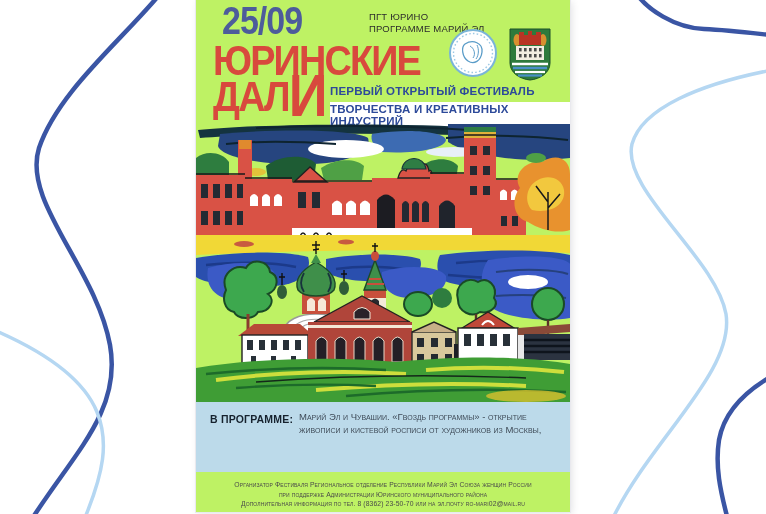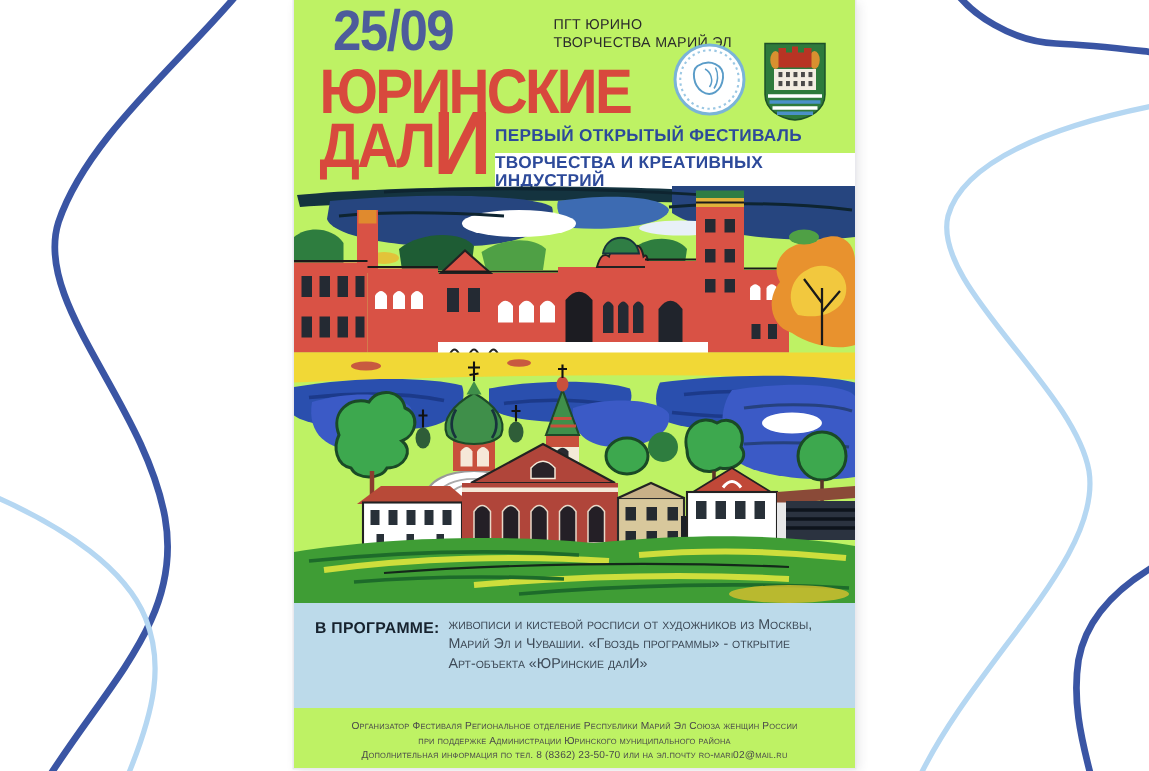--- a/index.html
+++ b/index.html
@@ -50,21 +50,21 @@
     <path d="M772,70 C700,84 642,108 632,144 C621,190 716,258 726,314 C735,372 650,440 612,520" fill="none" stroke="#b5d7f2" stroke-width="3.5"></path>
     <path d="M772,376 C744,392 724,412 719,440 C715,466 720,490 728,520" fill="none" stroke="#3a55a4" stroke-width="4.5"></path>
   </svg>
 
   <div class="poster">
 
     <div class="date">25/09</div>
 
     <div class="location">
       <div>ПГТ ЮРИНО</div>
-      <div>ТВОРЧЕСТВА МАРИЙ ЭЛ</div>
+      <div>ПРОГРАММЕ МАРИЙ ЭЛ</div>
     </div>
 
 
     <svg class="emblem-round" viewBox="0 0 50 50">
       <circle cx="25" cy="25" r="23" fill="#fff" stroke="#7ab4d8" stroke-width="2"></circle>
       <circle cx="25" cy="25" r="19.5" fill="none" stroke="#9cc8e4" stroke-width="1.4" stroke-dasharray="1.6 2.2"></circle>
       <path d="M17,16 C25,11 35,15 34,24 C33,33 26,37 20,33 C14,29 13,19 17,16 Z" fill="none" stroke="#5a9cc8" stroke-width="1.3"></path>
       <path d="M22,18 C26,20 28,26 25,30 M29,17 C31,21 31,27 28,31" fill="none" stroke="#5a9cc8" stroke-width="1"></path>
     </svg>
 
@@ -280,23 +280,22 @@
       <path fill="#3f9d35" d="M0,246 C60,236 140,234 200,240 C280,232 340,236 374,242 L374,280 L0,280 Z"></path>
       <path stroke="#cede3c" stroke-width="4" fill="none" d="M20,258 C80,250 150,248 210,252 M120,268 C190,262 260,260 330,264 M230,248 C280,244 330,246 368,250"></path>
       <path stroke="#1d6b2a" stroke-width="2.4" fill="none" d="M10,252 C70,246 130,244 190,248 M150,274 C220,268 300,266 370,270 M40,266 C90,262 140,262 180,264"></path>
       <path stroke="#14281a" stroke-width="1.4" fill="none" d="M60,260 C140,254 240,252 330,256"></path>
       <ellipse cx="330" cy="274" rx="40" ry="6" fill="#d8c02e" opacity="0.8"></ellipse>
     </svg>
 
     <div class="program">
       <div class="program-label">В ПРОГРАММЕ:</div>
       <div class="program-text">
+        <div>Марий Эл и Чувашии. «Гвоздь программы» - открытие</div>
         <div>живописи и кистевой росписи  от художников из Москвы,</div>
-        <div>Марий Эл и Чувашии. «Гвоздь программы» - открытие</div>
-        <div>Арт-объекта «ЮРинские далИ»</div>
       </div>
     </div>
 
     <div class="footer">
       <div>Организатор Фестиваля  Региональное отделение Республики Марий Эл Союза женщин России</div>
       <div>при поддержке Администрации Юринского муниципального района</div>
       <div>Дополнительная информация по тел. 8 (8362) 23-50-70 или на эл.почту ro-mari02@mail.ru</div>
     </div>
 
   </div>

